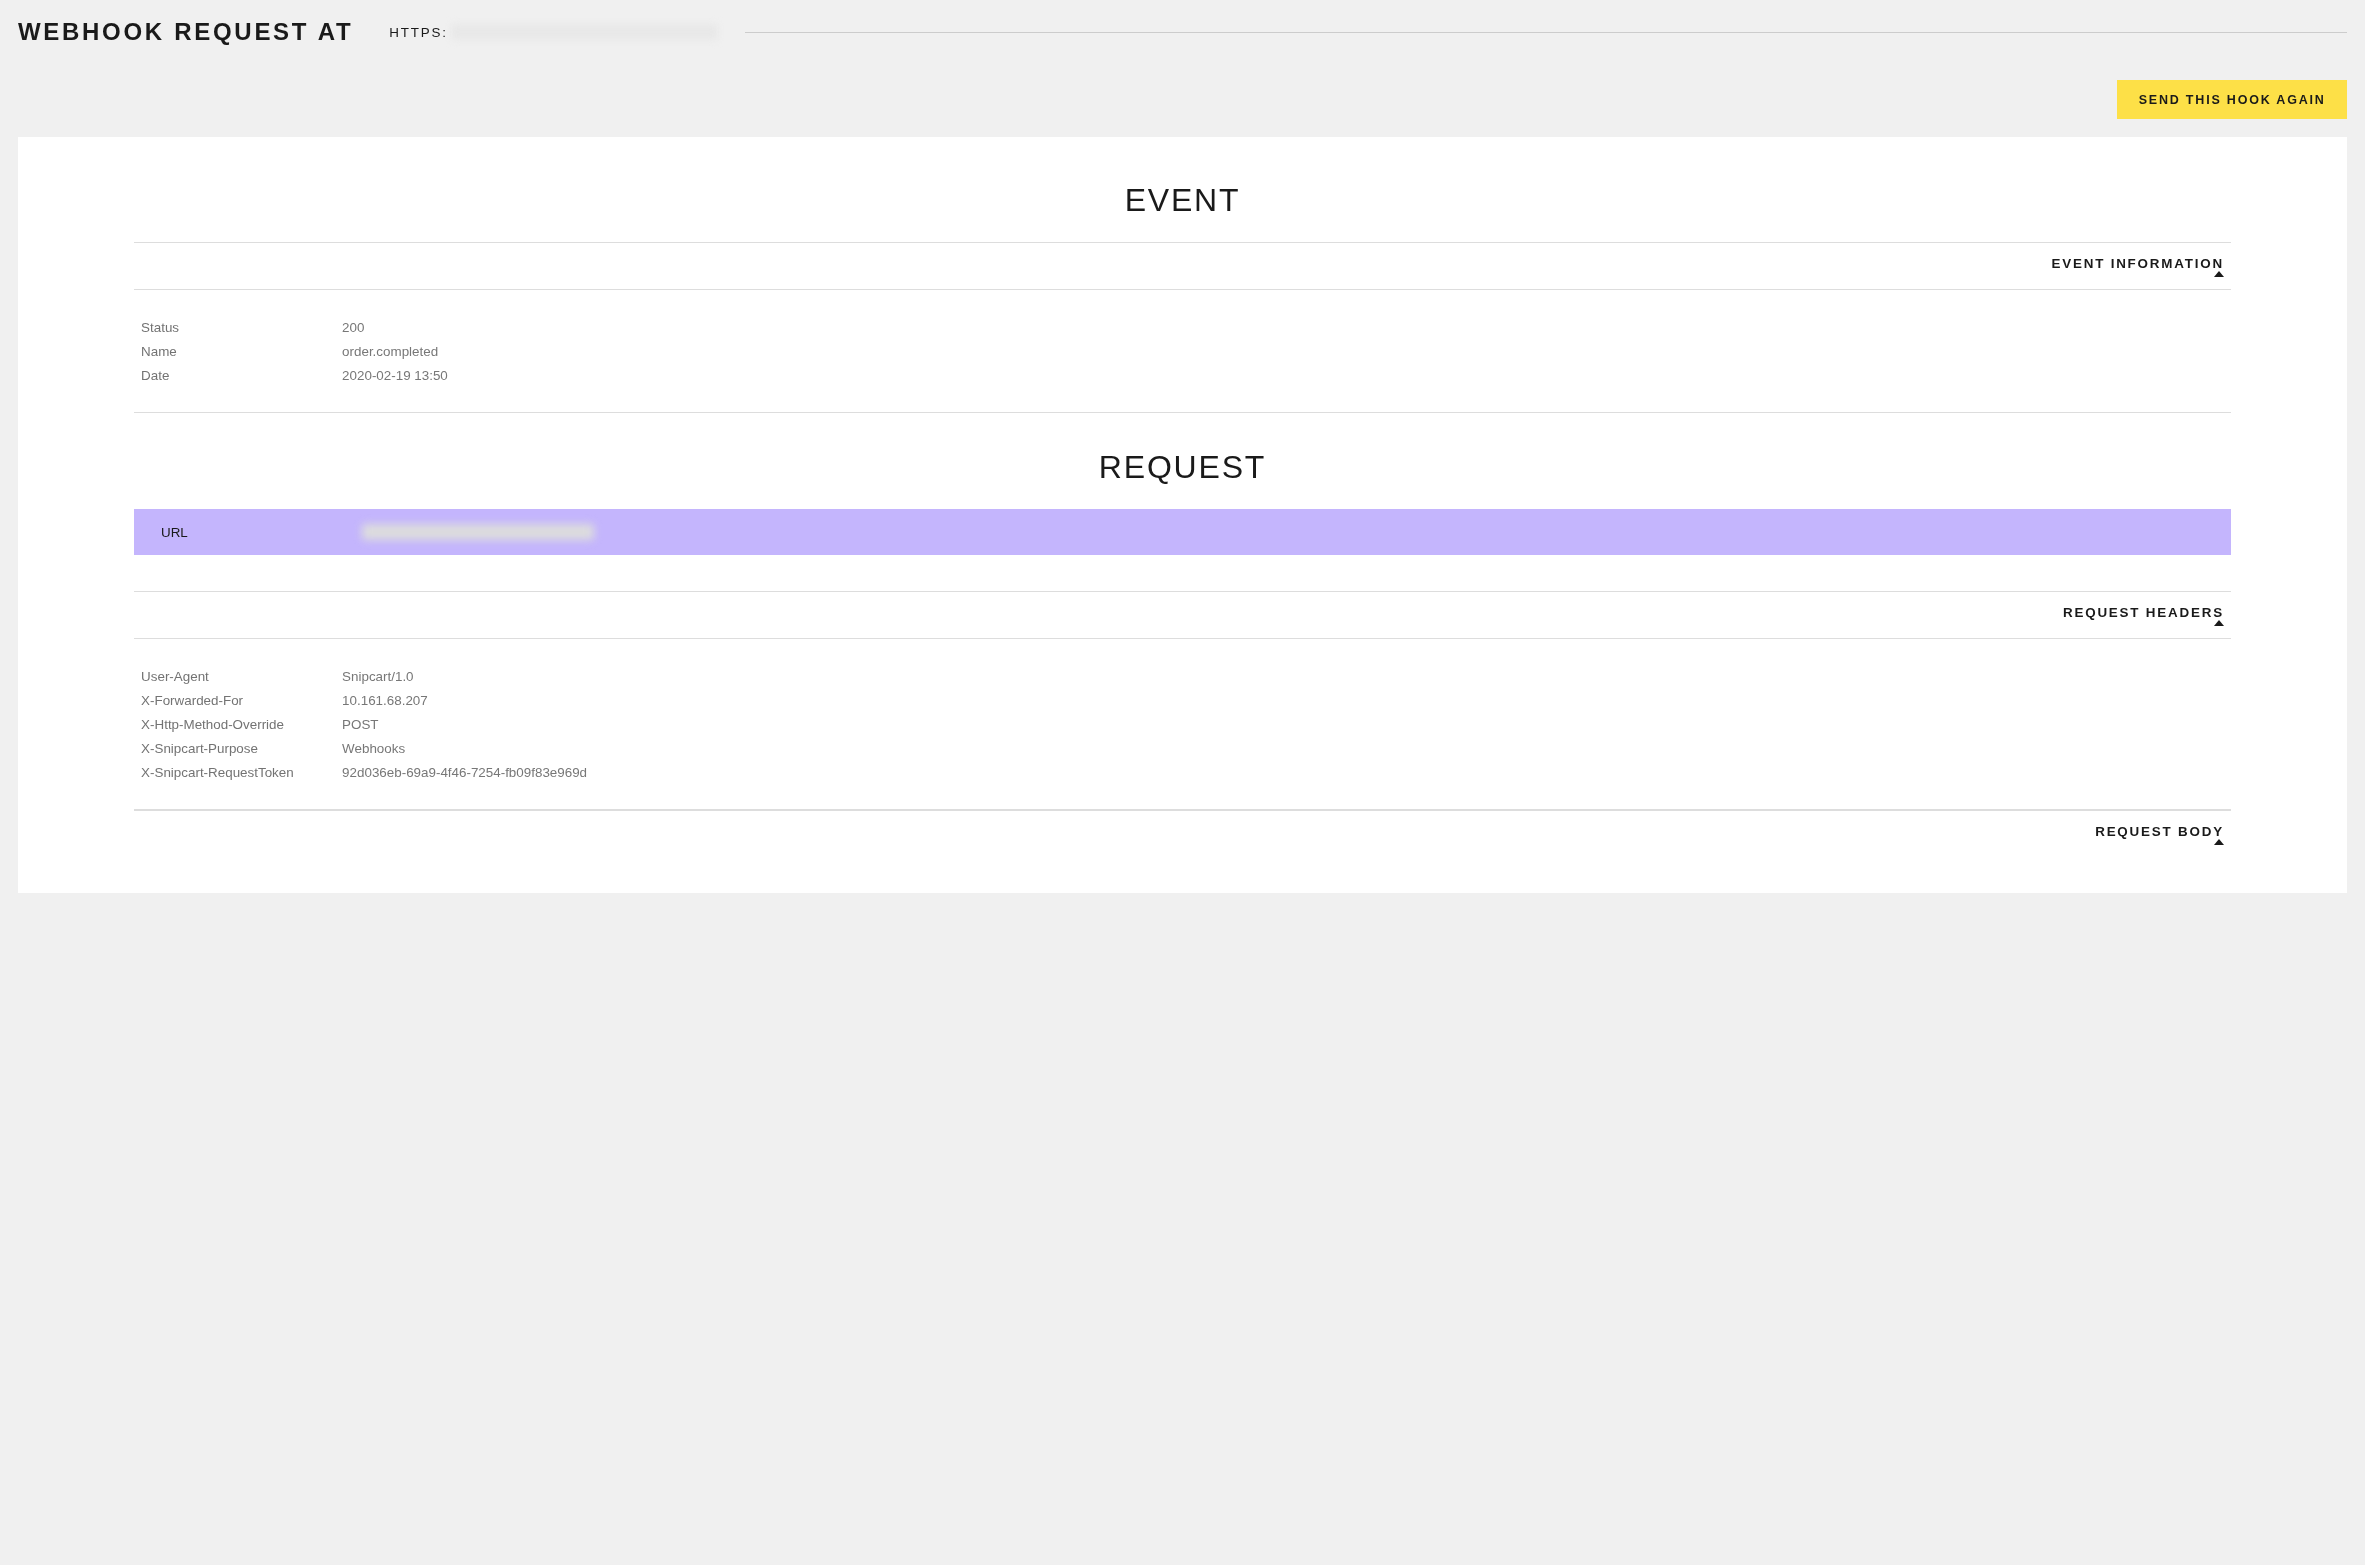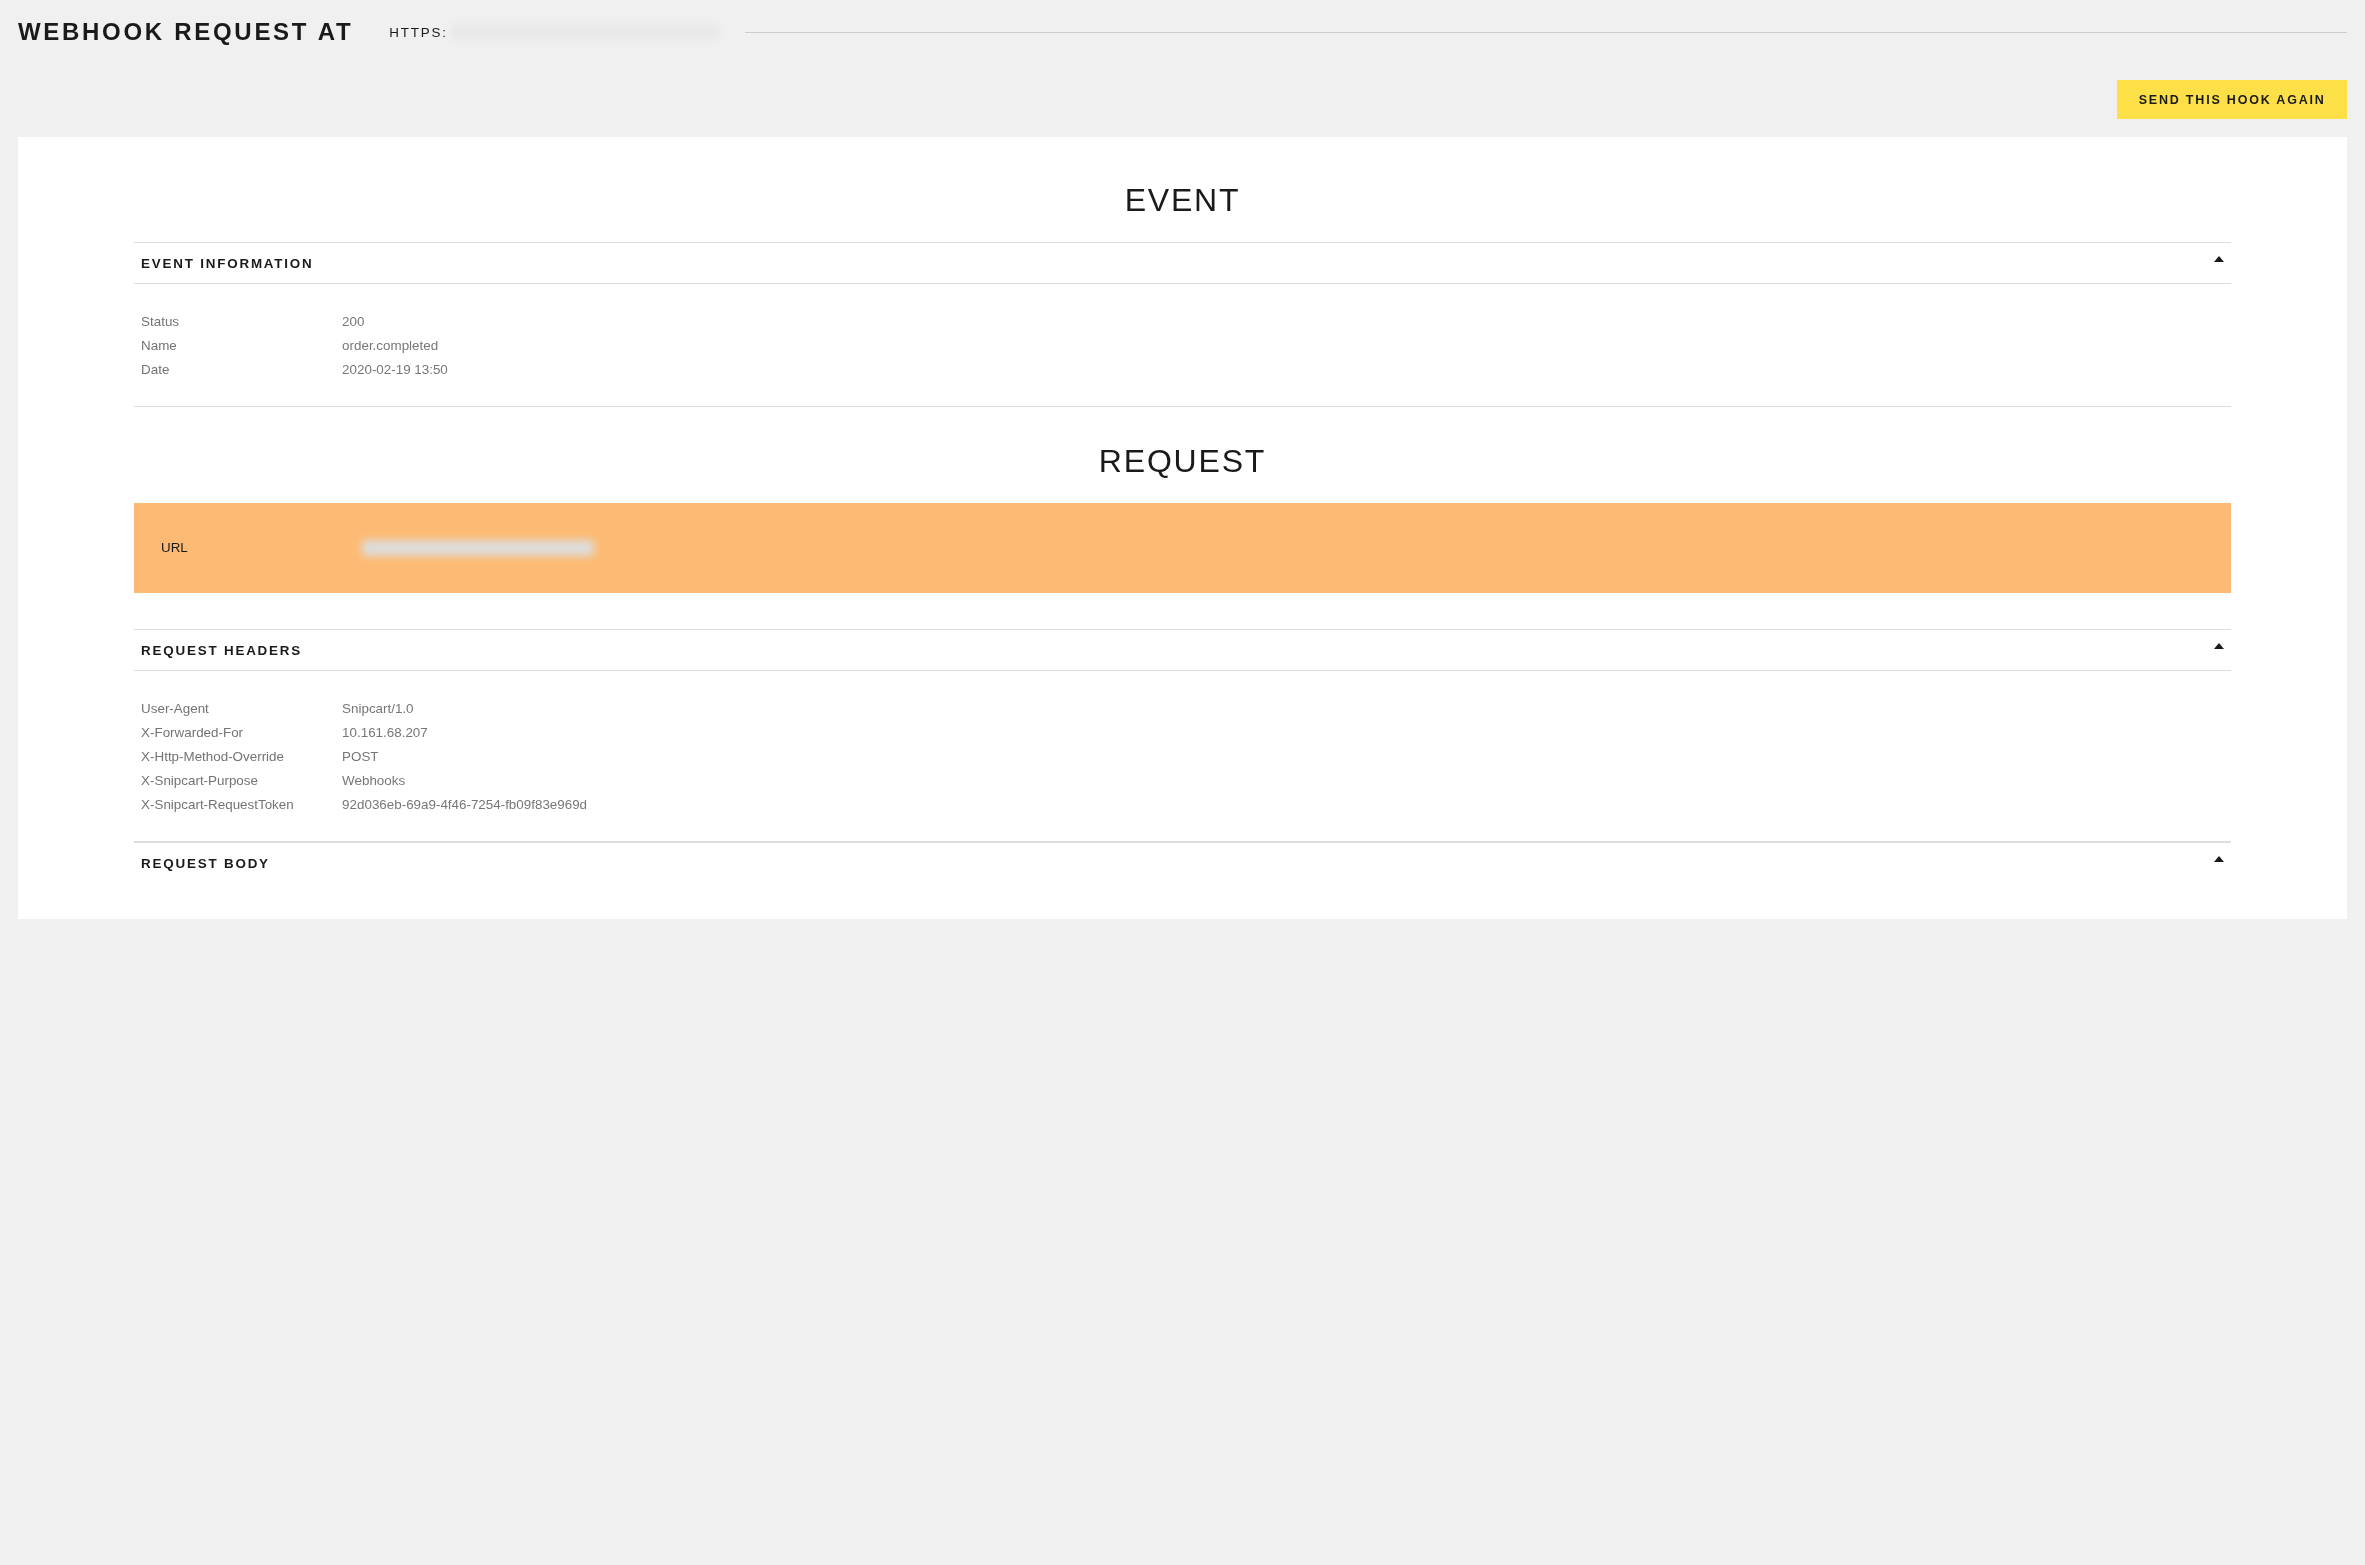--- a/index.html
+++ b/index.html
@@ -71,25 +71,26 @@
       font-size: 32px;
       font-weight: 400;
       letter-spacing: 1.8px;
       margin-bottom: 23px;
       text-transform: uppercase;
       text-align: center;
     }
     .collapsible-header {
       display: flex;
       justify-content: space-between;
-      align-items: flex-start;
+      align-items: flex-end;
       border-top: 0.9px solid #ddd;
       border-bottom: 0.9px solid #ddd;
       padding: 12.5px 7.1px;
       cursor: pointer;
+      flex-direction: column;
     }
     .collapsible-label {
       font-size: 13.4px;
       font-weight: 800;
       letter-spacing: 1.8px;
       text-transform: uppercase;
     }
     .caret-up {
       width: 0;
       height: 0;
@@ -110,23 +111,24 @@
       width: 201px;
       color: #737373;
     }
     .kv-val {
       color: #777;
     }
     .section-gap {
       height: 36px;
     }
     .url-box {
-      background: #fdba74;
-      padding: 37px 27px;
-      display: flex;
+      background: #c4b5fd;
+      padding: 15px 27px;
+      display: flex;
+      align-items: center;
       margin-bottom: 36px;
     }
     .url-label {
       width: 201px;
       font-size: 13.4px;
       color: #1a1a1a;
     }
     .url-blur {
       width: 232px;
       height: 16px;

